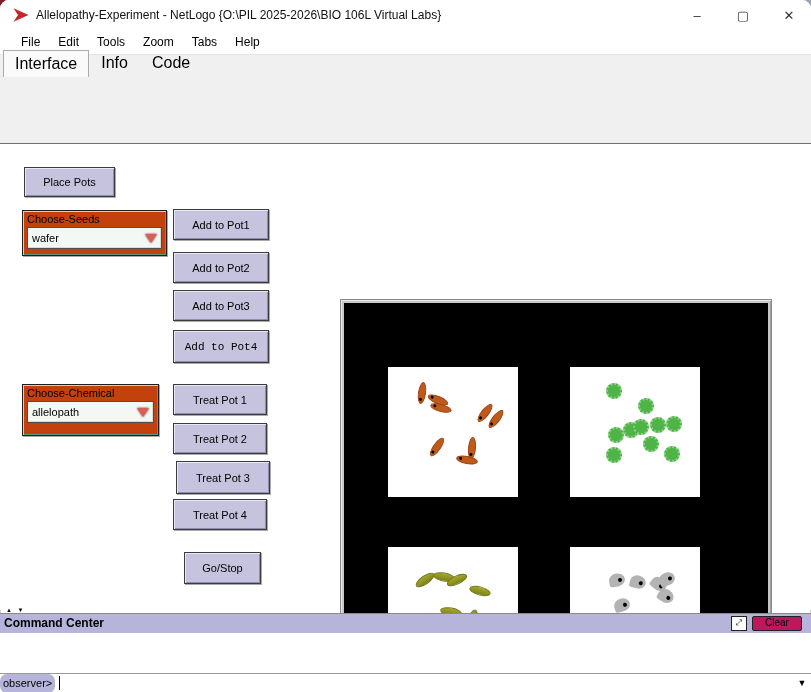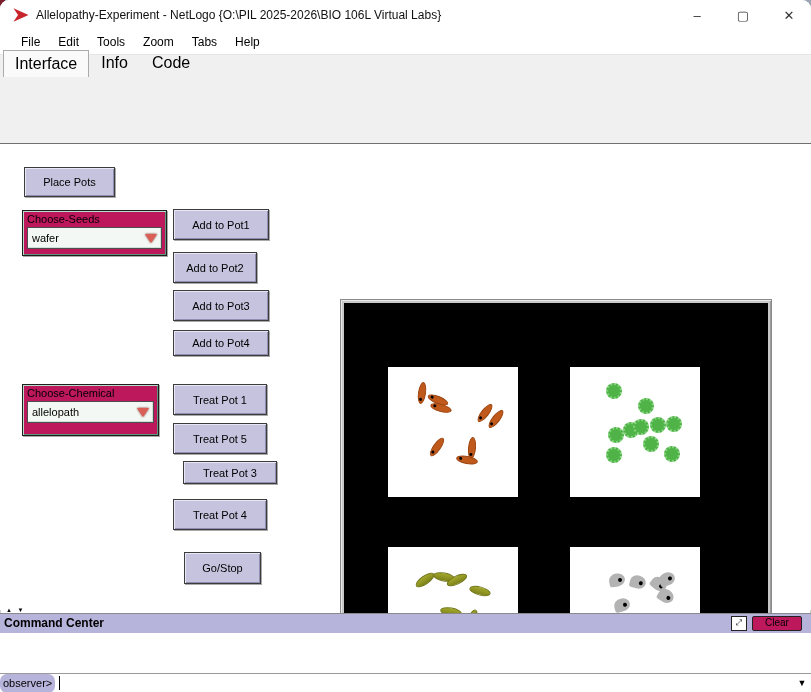--- a/index.html
+++ b/index.html
@@ -44,21 +44,21 @@
   #view-updates .culabel{font-size:12px;}
   #mode-select{position:absolute;left:459px;top:110px;width:80px;height:21px;background:#fff;border:1px solid #ababab;border-radius:3px;display:flex;align-items:center;justify-content:space-between;padding:0 6px;box-sizing:border-box;}
   #mode-select .mlabel{font-size:12px;color:#222;}
   #mode-select .marrow{font-size:9px;color:#666;}
   #settings-btn{position:absolute;left:574px;top:100px;width:80px;height:23px;background:#fff;border:1px solid #ababab;border-radius:6px;font-size:12px;color:#000;display:flex;align-items:center;justify-content:center;}
   
   #interface{position:absolute;left:0;top:144px;width:100%;height:466px;background:#fff;}
   .nl-button{position:absolute;background:#c6c3de;border:1px solid #3c3c3c;
      box-shadow:inset 1px 1px 0 #e9e7f6,inset -1px -1px 0 #908db2,1px 1px 0 #aaa;
      font-size:11px;color:#000;display:flex;align-items:center;justify-content:center;box-sizing:border-box;}
-  .chooser{position:absolute;background:#be185d;border:1px solid #1e1e1e;
+  .chooser{position:absolute;background:#c2410c;border:1px solid #1e1e1e;
      box-shadow:inset 1px 1px 0 #b9ddcb,inset -1px -1px 0 #5f977e,1px 1px 0 #aaa;box-sizing:border-box;padding:2px 4px;}
   .chooser .clabel{font-size:11px;color:#000;}
   .chooser .cselect{margin-top:2px;height:20px;background:#f3f8f5;border:1px solid #4e4e4e;
      box-shadow:inset -1px -1px 0 #cfe0d6;display:flex;align-items:center;justify-content:space-between;padding:0 4px;}
   .chooser .cvalue{font-size:11px;color:#000;}
   .chooser .ctri{width:0;height:0;border-left:6px solid transparent;border-right:6px solid transparent;border-top:9px solid #d95f57;filter:drop-shadow(0 0 1px #7c2320);}
   
   #world-view{position:absolute;left:340px;top:155px;width:432px;height:437px;background:#c8c8c8;
      border:1px solid #8a8a8a;box-sizing:border-box;box-shadow:inset 1px 1px 0 #e8e8e8,inset -1px -1px 0 #9b9b9b;}
   #world-black{position:absolute;left:3px;top:3px;right:3px;bottom:3px;background:#000;}
@@ -165,35 +165,35 @@
 
       <div class="chooser" style="left:22px;top:66px;width:145px;height:46px;">
         <div class="clabel">Choose-Seeds</div>
         <div class="cselect">
           <span class="cvalue">wafer</span>
           <span class="ctri"></span>
         </div>
       </div>
 
       <div class="nl-button" style="left:173px;top:65px;width:96px;height:31px;">Add to Pot1</div>
-      <div class="nl-button" style="left:173px;top:108px;width:84px;height:31px;">Add to Pot2</div>
+      <div class="nl-button" style="left:173px;top:108px;width:96px;height:31px;">Add to Pot2</div>
       <div class="nl-button" style="left:173px;top:146px;width:96px;height:31px;">Add to Pot3</div>
-      <div class="nl-button" style="left:173px;top:186px;width:96px;height:26px;">Add to Pot4</div>
+      <div class="nl-button" style="left:173px;top:186px;width:96px;height:33px;font-family:Liberation Mono, monospace;">Add to Pot4</div>
 
       <div class="chooser" style="left:22px;top:240px;width:137px;height:52px;">
         <div class="clabel">Choose-Chemical</div>
         <div class="cselect">
           <span class="cvalue">allelopath</span>
           <span class="ctri"></span>
         </div>
       </div>
 
       <div class="nl-button" style="left:173px;top:240px;width:94px;height:31px;">Treat Pot 1</div>
-      <div class="nl-button" style="left:173px;top:279px;width:94px;height:31px;">Treat Pot 5</div>
-      <div class="nl-button" style="left:183px;top:317px;width:94px;height:23px;">Treat Pot 3</div>
+      <div class="nl-button" style="left:173px;top:279px;width:94px;height:31px;">Treat Pot 2</div>
+      <div class="nl-button" style="left:176px;top:317px;width:94px;height:33px;">Treat Pot 3</div>
       <div class="nl-button" style="left:173px;top:355px;width:94px;height:31px;">Treat Pot 4</div>
       <div class="nl-button" style="left:184px;top:408px;width:77px;height:32px;">Go/Stop</div>
 
       <div id="world-view">
         <div id="world-black">
           <div class="pot" id="pot1">
               <div class="seed seed-stick" style="left: 34px; top: 26px; transform: translate(-50%, -50%) rotate(8deg);"></div>
               <div class="seed seed-stick" style="left: 50px; top: 33px; transform: translate(-50%, -50%) rotate(112deg);"></div>
               <div class="seed seed-stick" style="left: 53px; top: 41px; transform: translate(-50%, -50%) rotate(105deg);"></div>
               <div class="seed seed-stick" style="left: 97px; top: 46px; transform: translate(-50%, -50%) rotate(38deg);"></div>

